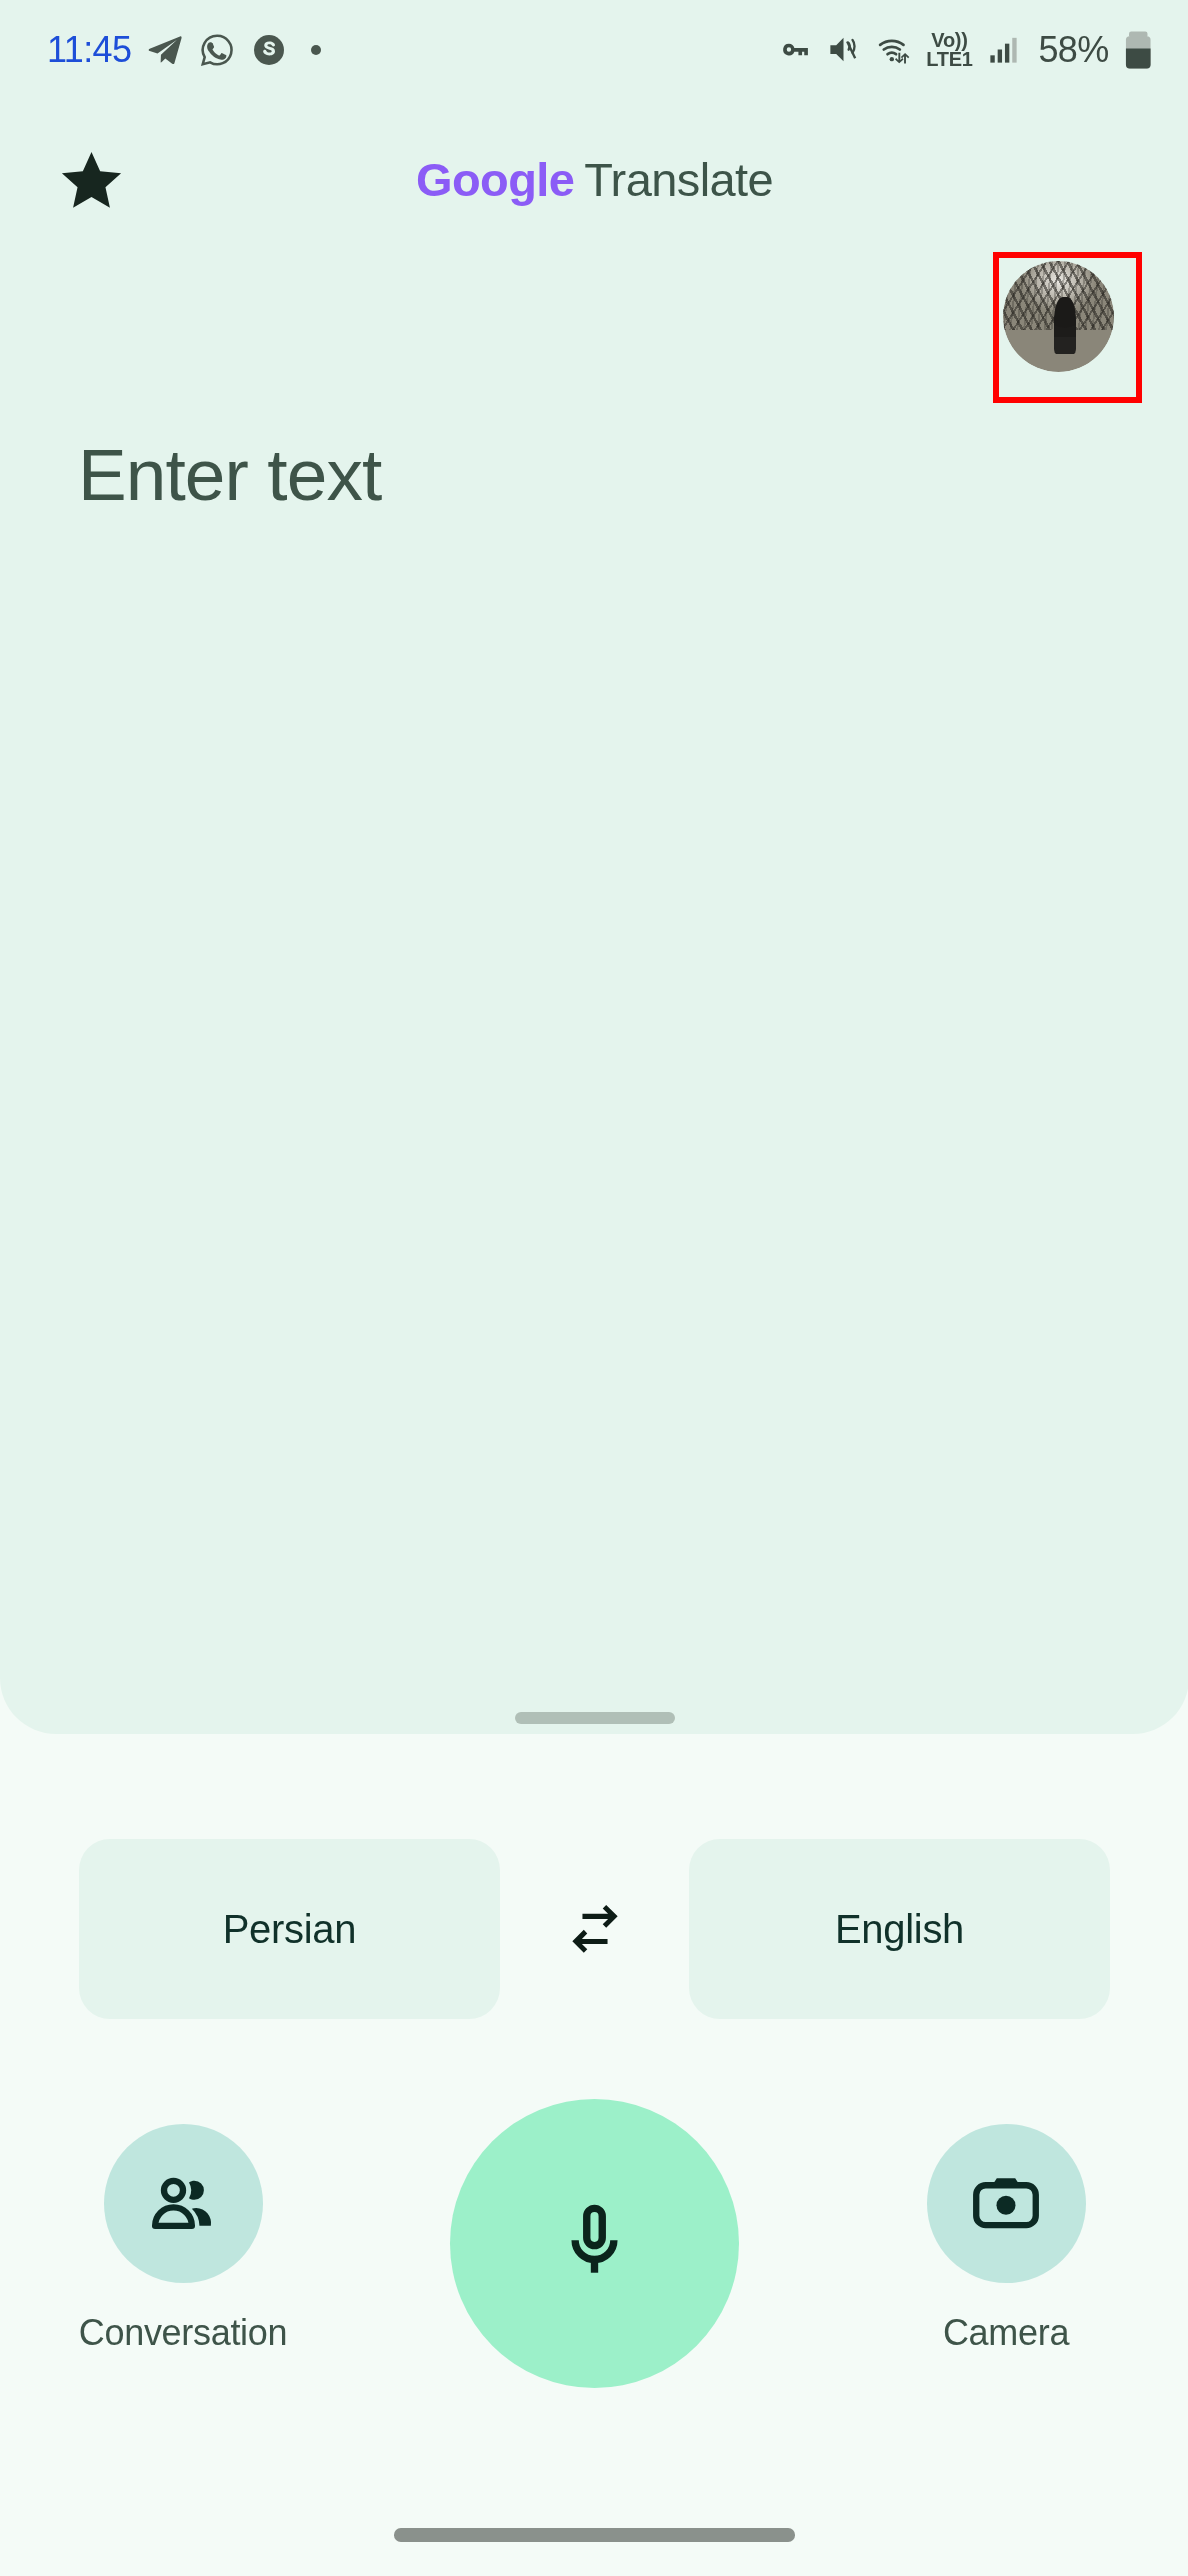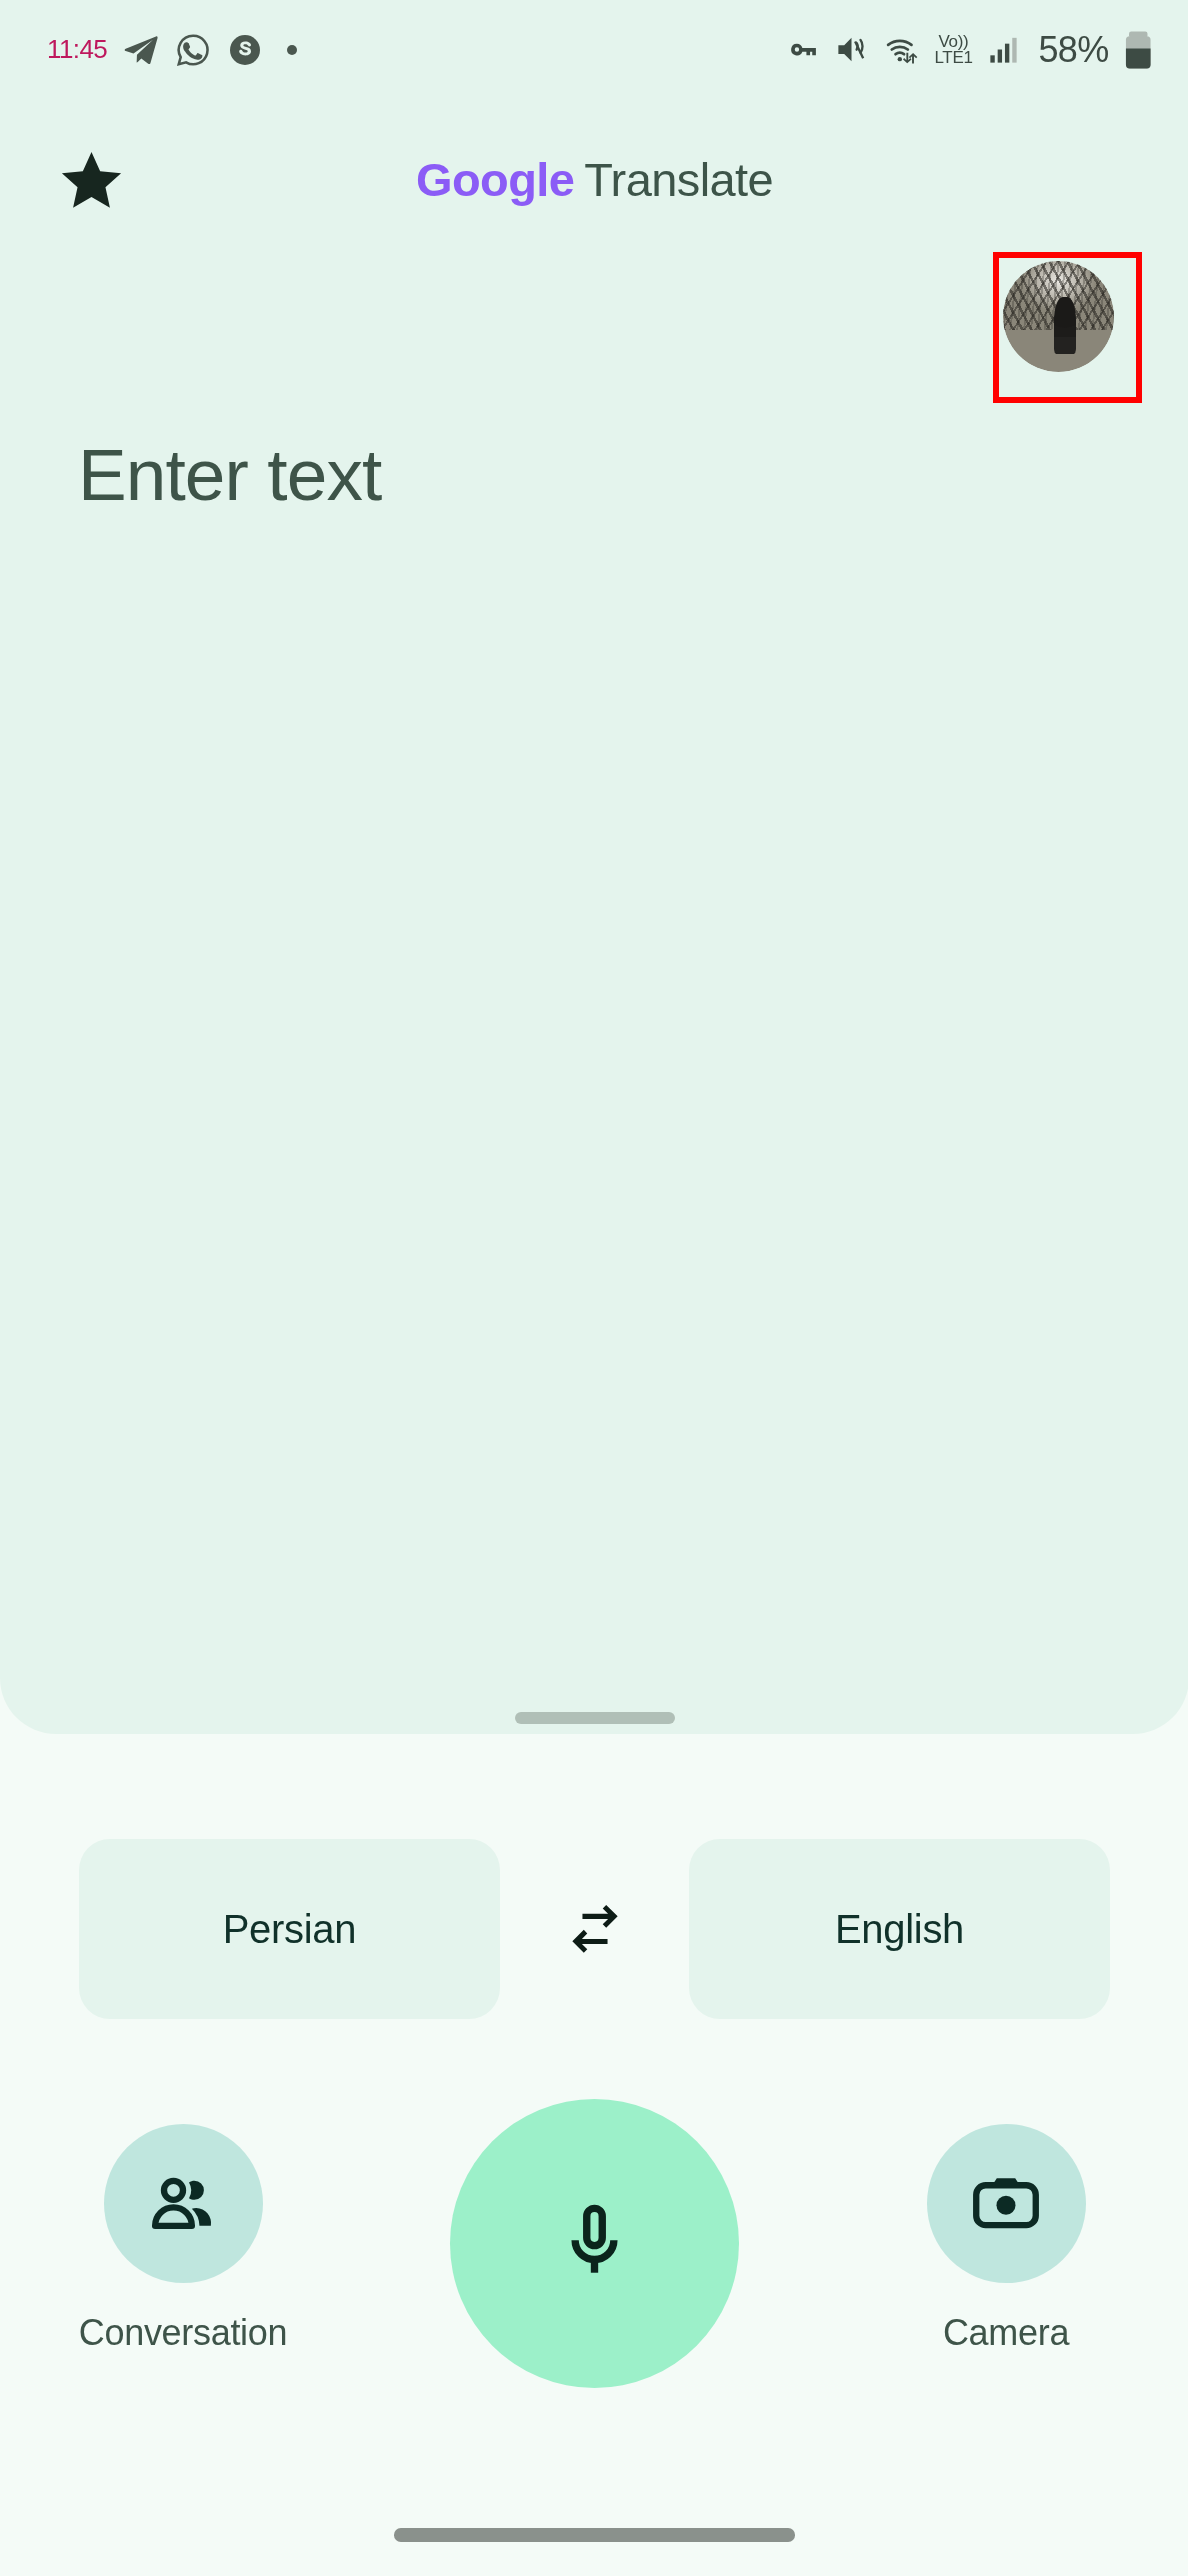--- a/index.html
+++ b/index.html
@@ -19,37 +19,37 @@
   .status-bar {
     position:absolute; top:0; left:0;
     width:1189px; height:99px;
     background:#e4f4ed;
     display:flex; align-items:center;
     justify-content:space-between;
     padding:0 37px 0 47px;
   }
   .status-left { display:flex; align-items:center; gap:16px; }
   .status-time {
-    font-size:26px; color:#be185d; letter-spacing:-0.6px;
+    font-size:36px; color:#1d4ed8; letter-spacing:-0.6px;
     font-family:"Liberation Sans", sans-serif;
   }
   .status-right { display:flex; align-items:center; gap:13.6px; }
   .status-icon { display:flex; align-items:center; justify-content:center; }
   .dot-indicator {
     width:10px; height:10px; border-radius:50%;
     background:#4a574f; margin-left:7.4px;
   }
   .battery-pct {
     font-size:36px; color:#3d4b44; letter-spacing:-0.6px;
     margin-left:3.7px; margin-right:1.2px;
   }
   .volte-label {
     display:flex; flex-direction:column; align-items:center;
     line-height:0.92; color:#3d4b44;
-    font-size:17px; font-weight:normal; letter-spacing:-0.3px;
+    font-size:20px; font-weight:bold; letter-spacing:-0.3px;
   }
 
   
   .upper-sheet {
     position:absolute; top:0; left:0;
     width:1189px; height:1734px;
     background:#e4f4ed;
     border-bottom-left-radius:56px;
     border-bottom-right-radius:56px;
   }

